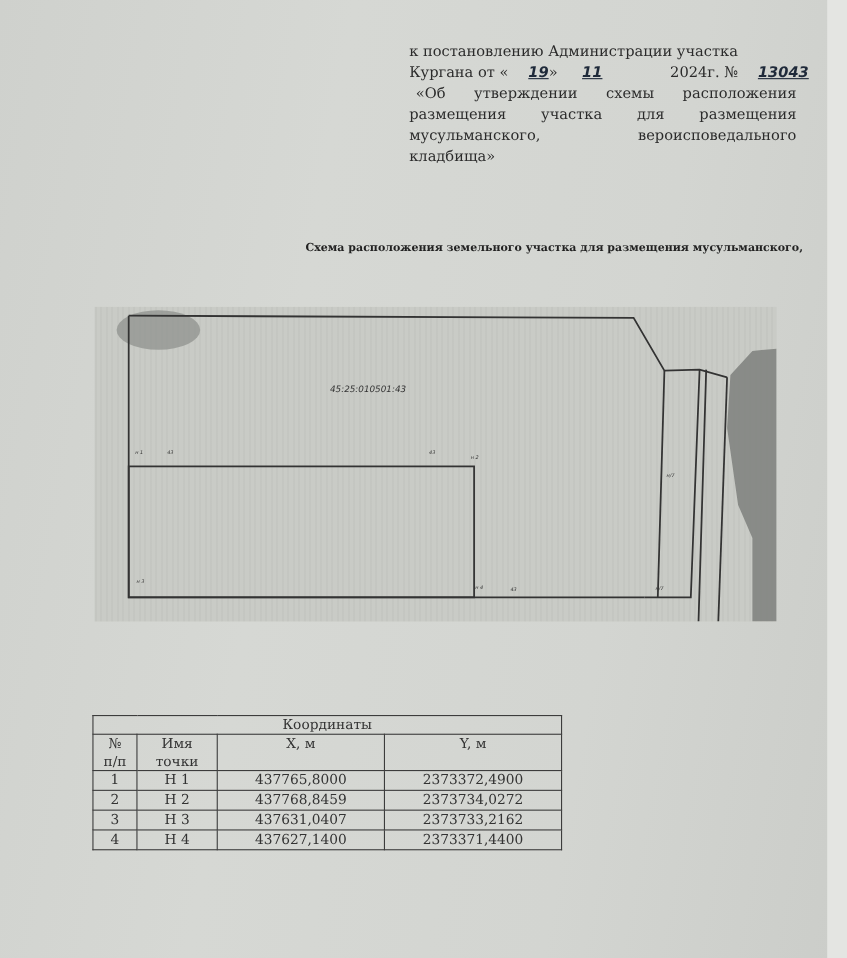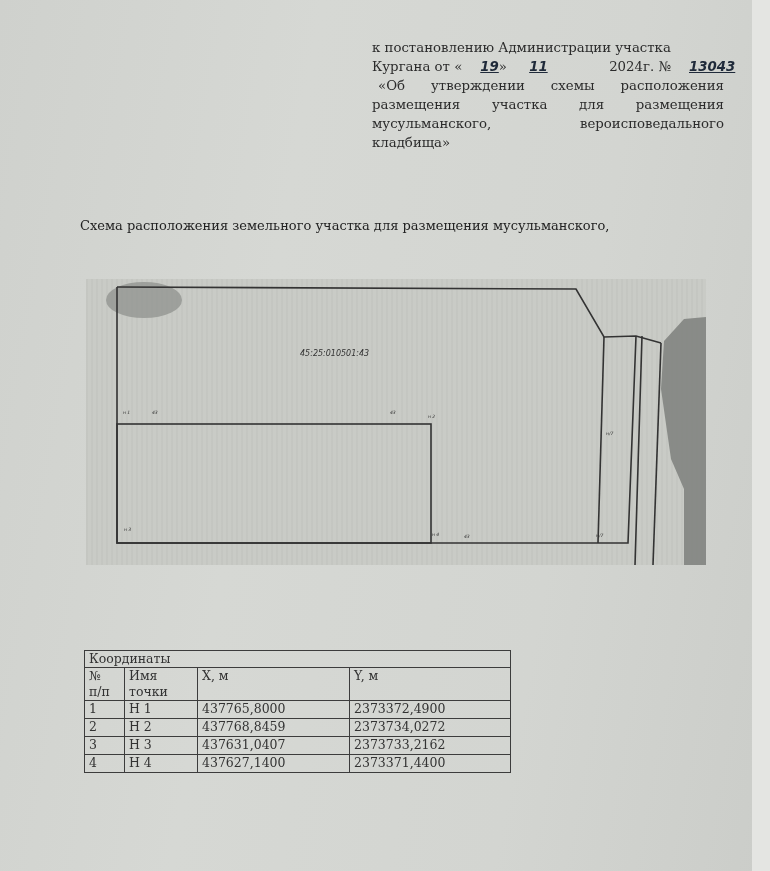--- a/index.html
+++ b/index.html
@@ -6,28 +6,28 @@
   body {
     width:770px; height:871px; position:relative; overflow:hidden;
     background: linear-gradient(100deg, #cfd1cd 0%, #d6d8d4 35%, #d3d5d1 70%, #cbcdc9 100%);
     font-family: "DejaVu Serif", serif; color:#2b2b2b;
   }
   .right-edge { position:absolute; left:752px; top:0; width:18px; height:871px; background:#e4e5e2; }
   .appendix { position:absolute; left:372px; top:38px; width:352px; font-size:13.3px; line-height:19px; }
   .appendix .line { white-space:nowrap; }
   .appendix .hand { font-family:"DejaVu Sans", sans-serif; font-style:italic; font-weight:bold; color:#1f2a3a; text-decoration:underline;margin-left:18px; }
   .appendix .spread { display:flex; justify-content:space-between; }
-  .title { position:absolute; left:80px; top:215px; width:650px; text-align:left; font-weight:normal; font-size:13px; line-height:22px; color:#222; }
+  .title { position:absolute; left:80px; top:215px; width:650px; text-align:right; font-weight:bold; font-size:10px; line-height:22px; color:#222; }
   .map { position:absolute; left:86px; top:279px; width:620px; height:286px;
     background: repeating-linear-gradient(90deg, rgba(0,0,0,0.025) 0 2px, transparent 2px 5px), #c9cbc6; font-style: italic; }
   .map svg { position:absolute; left:0; top:0; }
   .cad-label { position:absolute; font-family:"DejaVu Sans", sans-serif; font-size:8px; color:#333; }
   .pt-label { position:absolute; font-family:"DejaVu Sans", sans-serif; font-size:4.5px; color:#333; }
   .coords { position:absolute; left:84px; top:650px; width:427px; border-collapse:collapse; font-size:12.5px; color:#333; }
-  .coords td { border:1.5px solid #3c3c3c; padding:0 4px; height:17px; vertical-align:top; line-height:16px; }
+  .coords td { border:1.5px solid #3c3c3c; padding:0 4px; height:17px; vertical-align:top; line-height:16px;text-align:center; }
   .coords .hdr td { height:30px; }
   .coords .cap td { height:16px; }
 </style>
 </head>
 <body>
 
 <div class="right-edge"></div>
 
 <div class="appendix">
   <div class="line">к постановлению Администрации участка</div>

